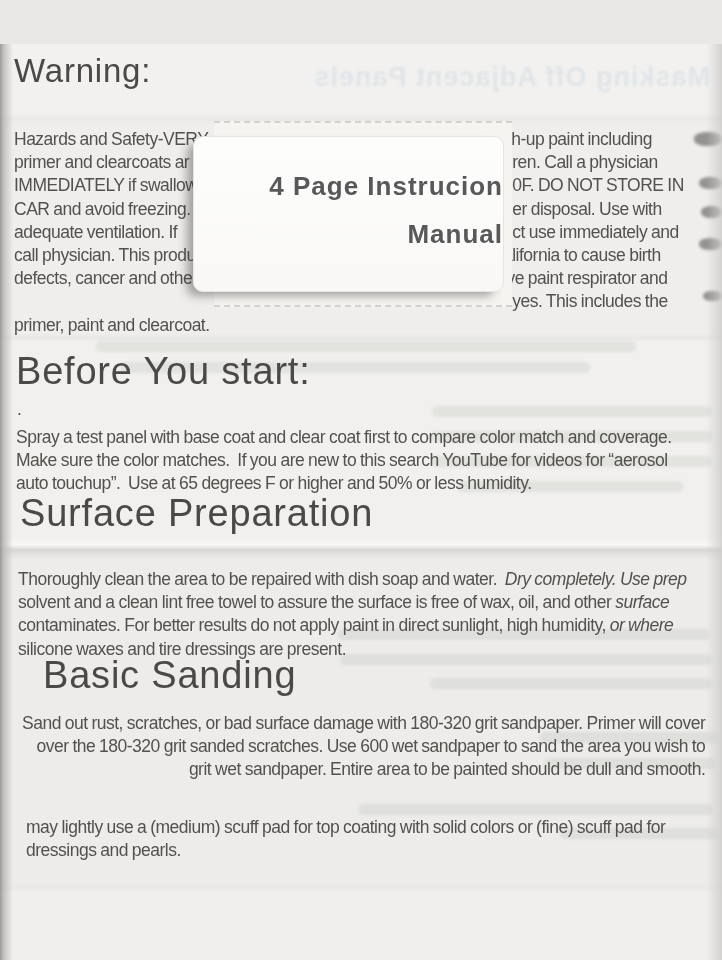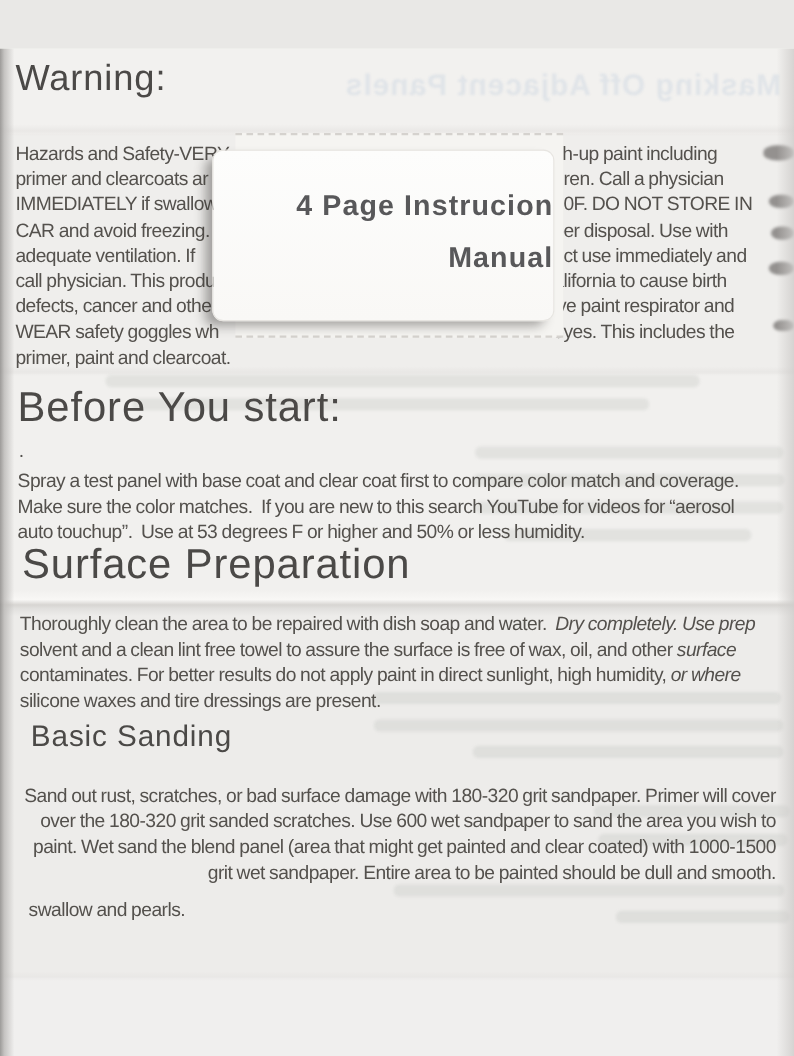--- a/index.html
+++ b/index.html
@@ -40,21 +40,21 @@
   }
   .smudge{position:absolute;height:11px;border-radius:5px;z-index:1;
     background:rgba(148,158,147,0.16);filter:blur(1.6px);}
   .mark{position:absolute;background:rgba(72,70,67,0.55);border-radius:45%;
     filter:blur(1.6px);z-index:2;}
   
   .h{position:absolute;color:#4b4947;letter-spacing:.8px;z-index:2;white-space:pre;}
   .h-warning{top:8px;left:14px;font-size:33px;}
   .h-before{top:306px;left:16px;font-size:38px;}
   .h-surface{top:448px;left:20px;font-size:38px;}
-  .h-basic{top:610px;left:28px;font-size:27px;}
+  .h-basic{top:610px;left:43px;font-size:38px;}
   
   .para{position:absolute;z-index:2;font-size:17.5px;line-height:23.2px;
     letter-spacing:-0.5px;word-spacing:-0.5px;color:#54514d;}
   .pline{white-space:pre;position:relative;height:23.2px;}
   .rfrag{position:absolute;left:489px;top:0;white-space:pre;}
   .it{font-style:italic;}
   .stray{position:absolute;left:17px;top:355px;z-index:2;font-size:17.5px;color:#54514d;}
   
   .backing{position:absolute;left:214px;top:77px;width:298px;height:182px;z-index:3;
     background:#f5f4f1;border-top:2px dashed #d5d2ce;border-bottom:2px dashed #d5d2ce;}
@@ -108,53 +108,53 @@
   <div class="h h-warning">Warning:</div>
 
   <div class="para" style="left:14px;top:84px;">
     <div class="pline"><span>Hazards and Safety-VERY</span><span class="rfrag">ch-up paint including</span></div>
     <div class="pline"><span>primer and clearcoats ar</span><span class="rfrag">dren. Call a physician</span></div>
     <div class="pline"><span>IMMEDIATELY if swallow</span><span class="rfrag">20F. DO NOT STORE IN</span></div>
     <div class="pline"><span>CAR and avoid freezing.</span><span class="rfrag">per disposal. Use with</span></div>
     <div class="pline"><span>adequate ventilation. If</span><span class="rfrag">uct use immediately and</span></div>
     <div class="pline"><span>call physician. This produ</span><span class="rfrag">alifornia to cause birth</span></div>
     <div class="pline"><span>defects, cancer and othe</span><span class="rfrag">ive paint respirator and</span></div>
-    <div class="pline"><span>WEAR safety goggles wh</span><span class="rfrag">eyes. This includes the</span></div>
+    <div class="pline"><span class="rfrag">eyes. This includes the</span></div>
     <div class="pline"><span>primer, paint and clearcoat.</span></div>
   </div>
 
   <div class="backing"></div>
   <div class="sticker">
     <div class="l1">4 Page Instrucion</div>
     <div class="l2">Manual</div>
   </div>
 
   <div class="h h-before">Before You start:</div>
   <div class="stray">.</div>
   <div class="para" style="left:16px;top:382px;">
     <div class="pline">Spray a test panel with base coat and clear coat first to compare color match and coverage.</div>
     <div class="pline">Make sure the color matches.  If you are new to this search YouTube for videos for “aerosol</div>
-    <div class="pline">auto touchup”.  Use at 53 degrees F or higher and 50% or less humidity.</div>
+    <div class="pline">auto touchup”.  Use at 65 degrees F or higher and 50% or less humidity.</div>
   </div>
 
   <div class="h h-surface">Surface Preparation</div>
-  <div class="para" style="left:18px;top:512px;">
+  <div class="para" style="left:18px;top:524px;">
     <div class="pline"><span>Thoroughly clean the area to be repaired with dish soap and water.  </span><span class="it">Dry completely. Use prep</span></div>
     <div class="pline"><span>solvent and a clean lint free towel to assure the surface is free of wax, oil, and other </span><span class="it">surface</span></div>
     <div class="pline"><span>contaminates. For better results do not apply paint in direct sunlight, high humidity, </span><span class="it">or where</span></div>
     <div class="pline"><span>silicone waxes and tire dressings are present.</span></div>
   </div>
 
   <div class="h h-basic">Basic Sanding</div>
   <div class="para" style="left:22px;top:668px;text-align:right;">
     <div class="pline">Sand out rust, scratches, or bad surface damage with 180-320 grit sandpaper. Primer will cover</div>
     <div class="pline">over the 180-320 grit sanded scratches. Use 600 wet sandpaper to sand the area you wish to</div>
-    <div class="pline">paint. Wet sand the blend panel (area that might get painted and clear coated) with 1000-1500</div>
     <div class="pline">grit wet sandpaper. Entire area to be painted should be dull and smooth.</div>
   </div>
   <div class="para" style="left:26px;top:772px;">
-    <div class="pline">swallow and pearls.</div>
+    <div class="pline">may lightly use a (medium) scuff pad for top coating with solid colors or (fine) scuff pad for</div>
+    <div class="pline">dressings and pearls.</div>
   </div>
 
   <div class="edge-left"></div>
   <div class="edge-right"></div>
 
 </div>
 
 </body></html>

